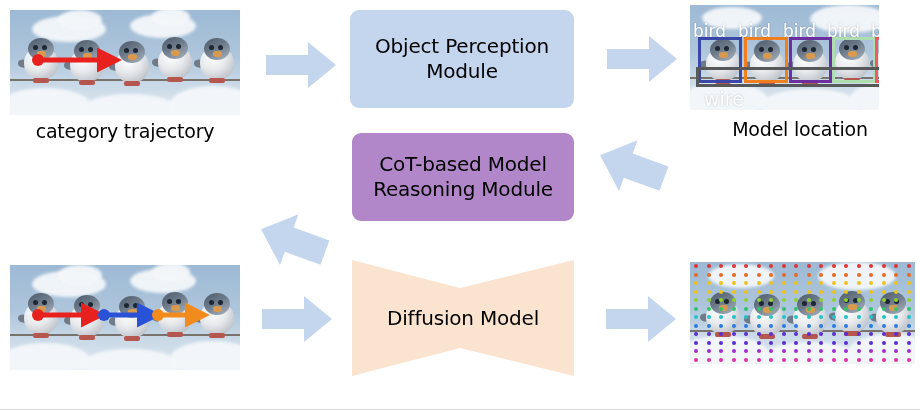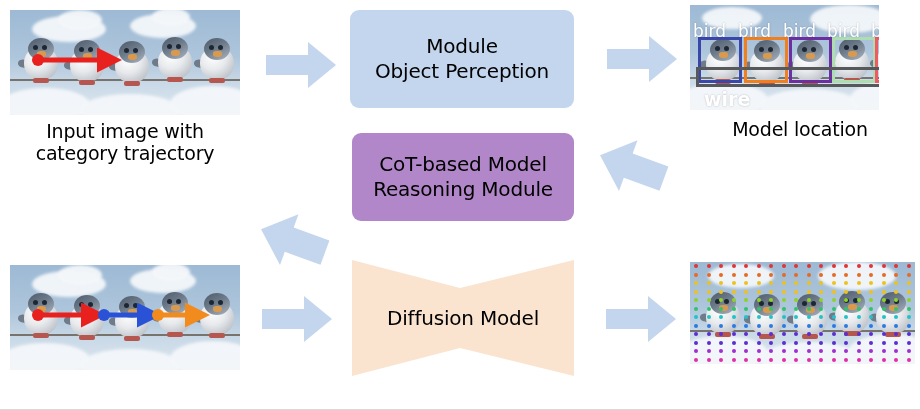--- a/index.html
+++ b/index.html
@@ -140,21 +140,20 @@
     position: absolute;
     border: 3px solid #57585a;
     box-sizing: border-box;
   }
   .wirelabel {
     position: absolute;
     color: #ffffff;
     font-size: 19px;
     white-space: nowrap;
     text-shadow: 0 0 2px rgba(0,0,0,.25);
-    font-weight: bold;
   }
 
   
   .mdot {
     position: absolute;
     width: 4px; height: 4px;
     border-radius: 50%;
   }
 
   .bottom-rule {
@@ -224,32 +223,31 @@
       <defs>
         <marker id="ah-red" markerWidth="5" markerHeight="5" refX="2.2" refY="2.5" orient="auto">
           <path d="M0,0 L5,2.5 L0,5 z" fill="#e8201e"></path>
         </marker>
       </defs>
       <line x1="28" y1="50" x2="98" y2="50" stroke="#e8201e" stroke-width="5" marker-end="url(#ah-red)"></line>
       <circle cx="28" cy="50" r="6" fill="#e8201e"></circle>
     </svg>
   </div>
   <div class="caption" style="left:0px; top:120px; width:250px;">
-    <div>Input image with</div>
     <div>category trajectory</div>
   </div>
 
   <svg class="abs" style="left:266px; top:42px;" width="72" height="46" viewBox="0 0 72 46">
     <path d="M0,13 L42,13 L42,0 L70,23 L42,46 L42,33 L0,33 Z" fill="#c3d6ee"></path>
   </svg>
 
   <div class="module module-rect mod-perception" style="left:350px; top:10px; width:224px; height:98px;">
     <div>
+      <div>Object Perception</div>
       <div>Module</div>
-      <div>Object Perception</div>
     </div>
   </div>
 
   <svg class="abs" style="left:607px; top:36px;" width="72" height="46" viewBox="0 0 72 46">
     <path d="M0,13 L42,13 L42,0 L70,23 L42,46 L42,33 L0,33 Z" fill="#c3d6ee"></path>
   </svg>
 
   <div class="photo" style="left:690px; top:5px; width:189px; height:105px;">
     <div class="sky"></div>
     <div class="cloud" style="left:12px; top:2px; width:60px; height:22px;"></div>

